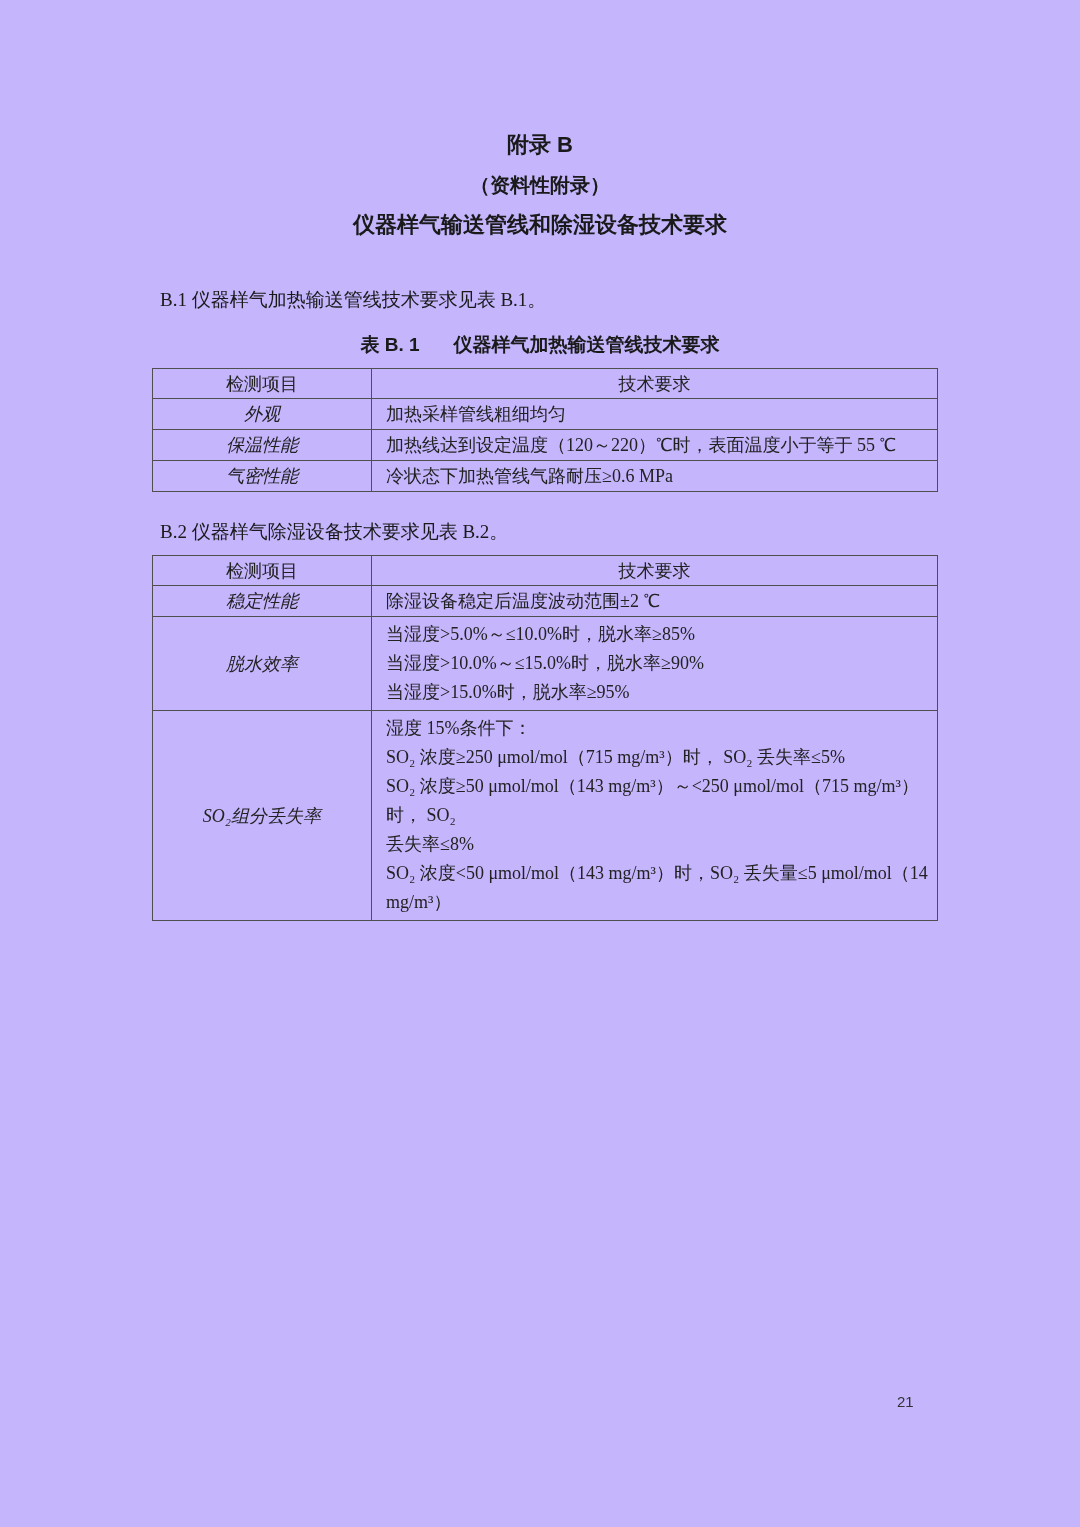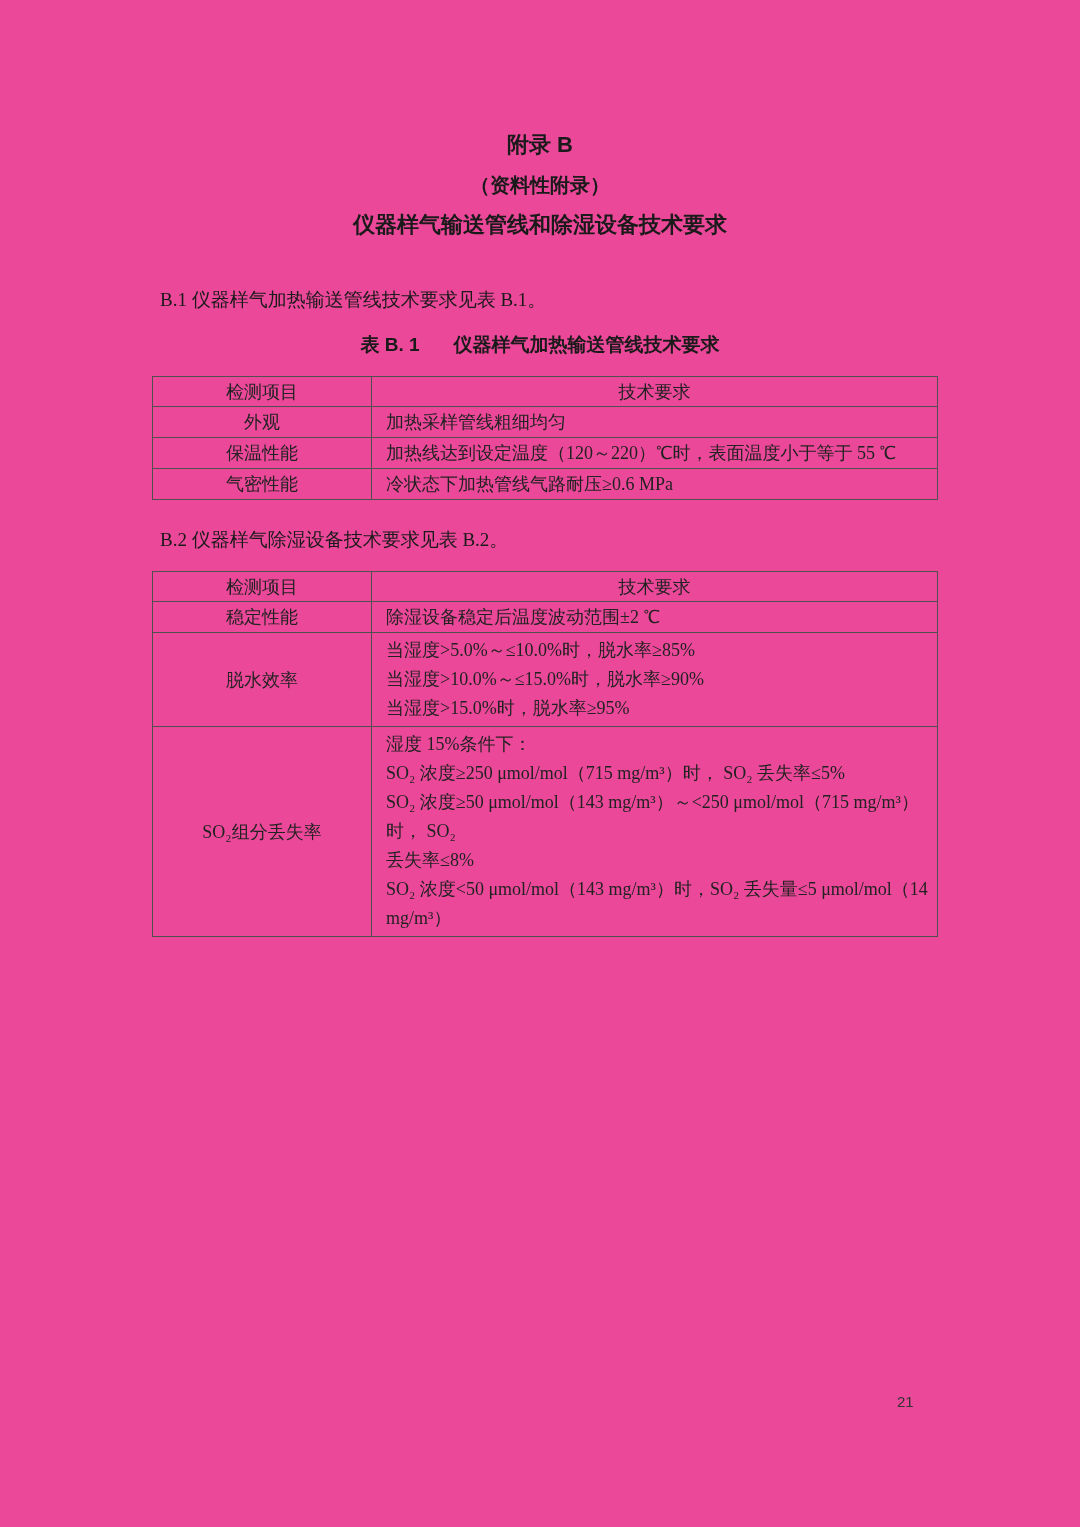--- a/index.html
+++ b/index.html
@@ -1,21 +1,21 @@
 <!DOCTYPE html>
 <html><head>
 <meta charset="utf-8">
 <style>
   * { margin: 0; padding: 0; box-sizing: border-box; }
   html, body { background: #ffffff; }
   .page {
     position: relative;
     width: 1080px;
     height: 1527px;
-    background: #ec4899;
+    background: #c4b5fd;
     overflow: hidden;
     font-family: "Liberation Serif", serif;
     color: #1f1f1f;
   }
   .doc-header { padding-top: 132px; text-align: center; }
   .appendix-title {
     font-family: "Liberation Sans", sans-serif;
     font-weight: bold;
     font-size: 22px;
     line-height: 26px;
@@ -49,34 +49,34 @@
     margin-top: 19px;
     text-align: center;
     font-family: "Liberation Sans", sans-serif;
     font-weight: bold;
     font-size: 19px;
     line-height: 26px;
     color: #1a1a1a;
   }
   .table-caption .cap-text { margin-left: 34px; }
   table.req-table {
-    margin-top: 18px;
+    margin-top: 10px;
     margin-left: 152px;
     width: 786px;
     border-collapse: collapse;
     table-layout: fixed;
   }
   table.req-table td {
     border: 1px solid #4f4f4f;
     font-size: 18px;
     color: #222222;
     vertical-align: middle;
   }
   table.req-table col.c1 { width: 219px; }
-  td.item-cell { text-align: center; }
+  td.item-cell { text-align: center; font-style: italic; }
   td.header-cell { text-align: center; height: 30px; }
   td.req-cell { padding-left: 14px; }
   tr.data-row td { height: 31px; }
   td.multi { padding-top: 3px; padding-bottom: 3px; }
   .cell-line { line-height: 29px; padding-left: 14px; }
   .page-number {
     position: absolute;
     top: 1393px;
     left: 897px;
     font-family: "Liberation Sans", sans-serif;

